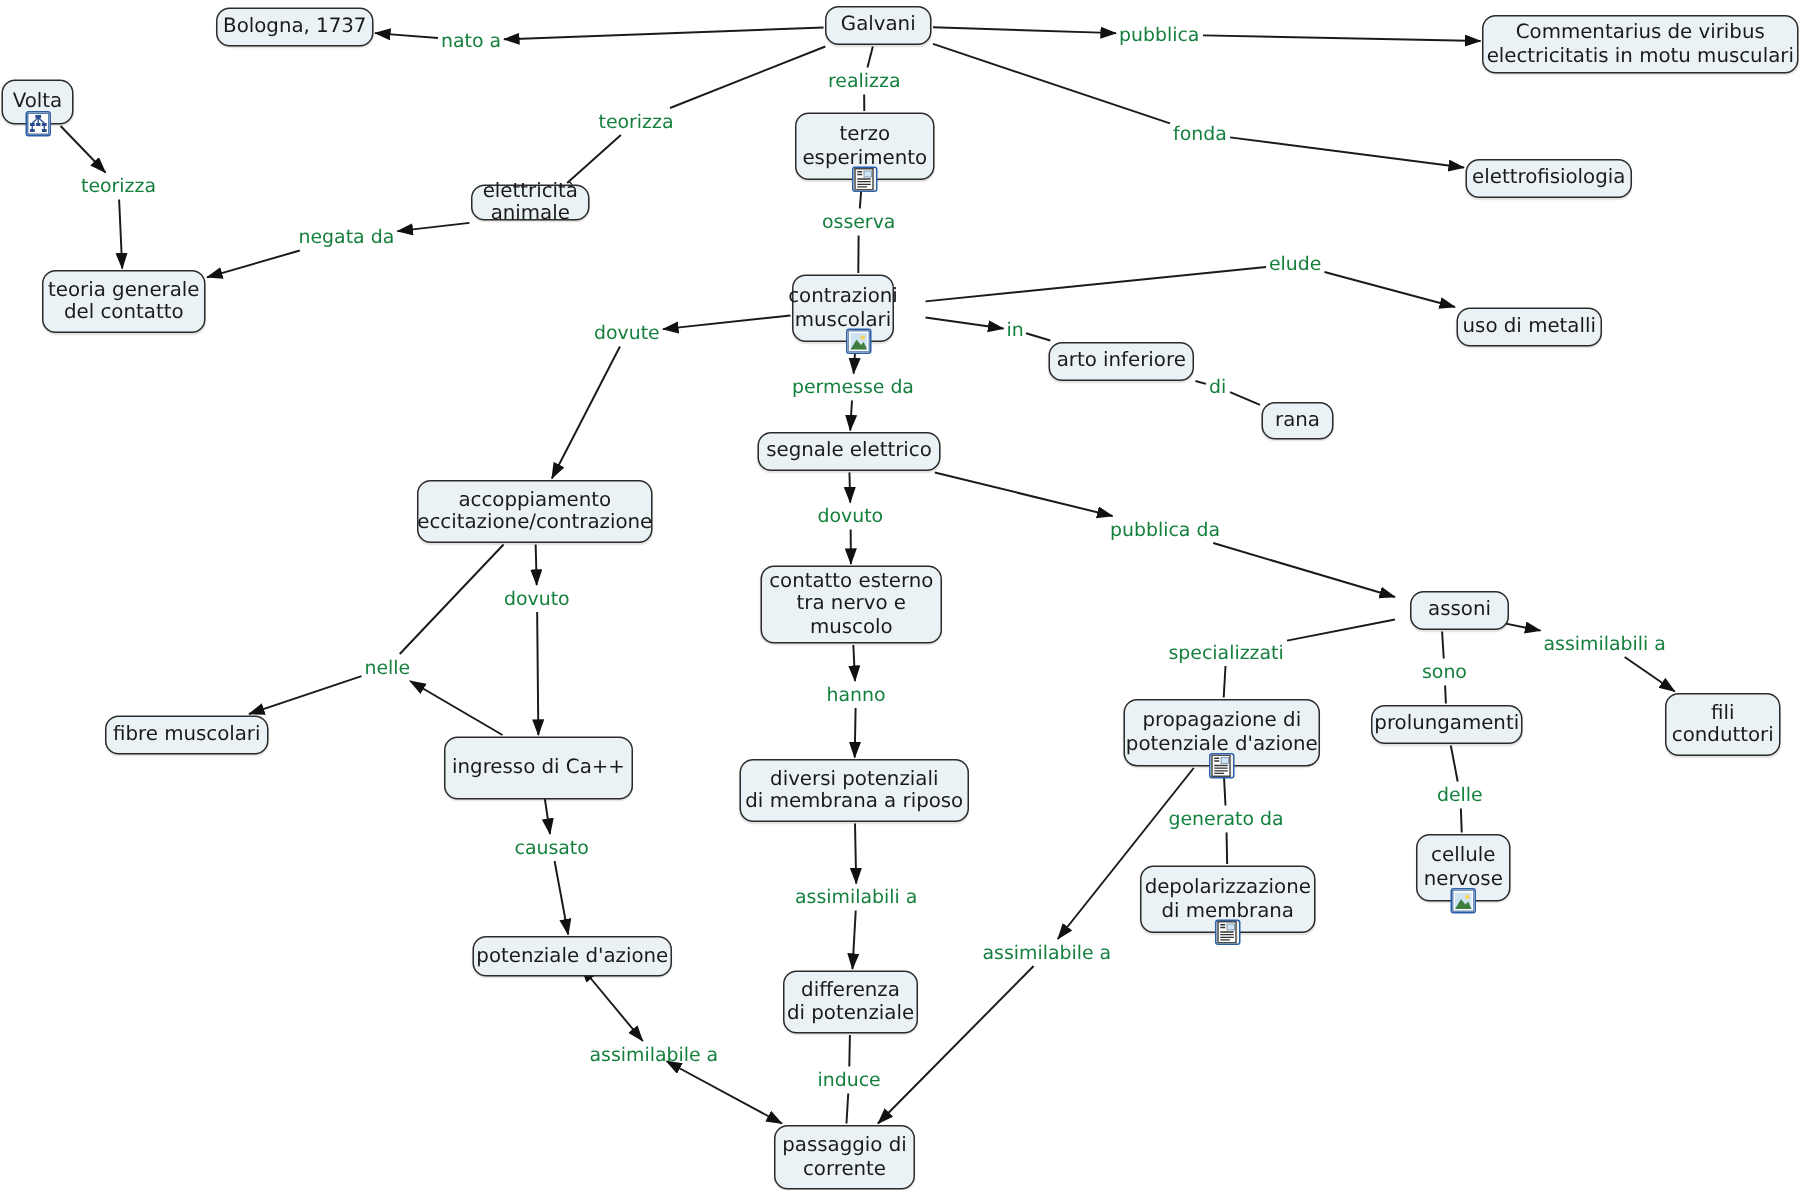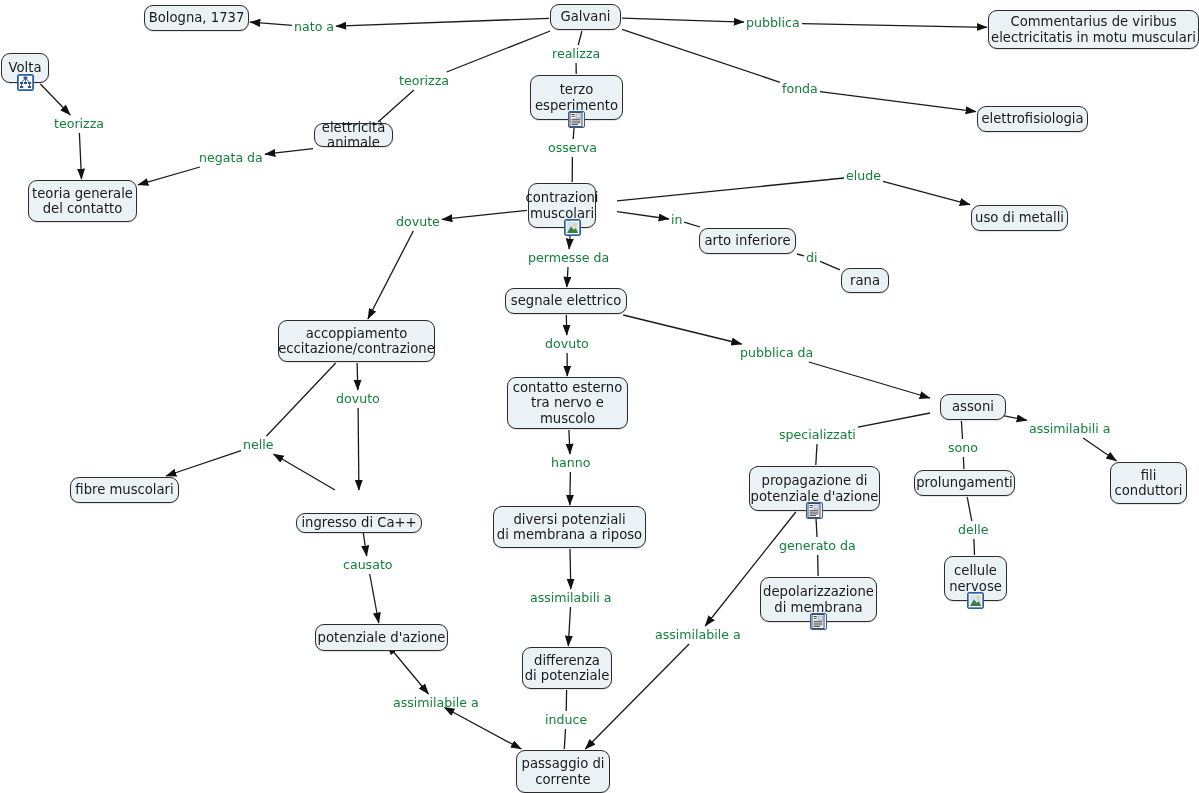--- a/index.html
+++ b/index.html
@@ -221,21 +221,21 @@
             <line x1="2.5" y1="4.3" x2="5.8" y2="4.3"></line>
             <line x1="2.5" y1="7.3" x2="11.5" y2="7.3"></line>
             <line x1="2.5" y1="9.1" x2="11.5" y2="9.1"></line>
             <line x1="2.5" y1="10.9" x2="11.5" y2="10.9"></line>
             <line x1="2.5" y1="12.6" x2="9" y2="12.6"></line>
           </g>
         </svg>
       </div>
       <div class="node" style="left: 70px; top: 477px; width: 109px; height: 26px;"><span class="node-label">fibre muscolari</span></div>
       <div class="node" style="left: 914px; top: 470px; width: 101px; height: 26px;"><span class="node-label">prolungamenti</span></div>
-      <div class="node" style="left: 296px; top: 513px; width: 126px; height: 20px;"><span class="node-label">ingresso di Ca++</span></div>
+      <div class="node" style="left: 296px; top: 491px; width: 126px; height: 42px;"><span class="node-label">ingresso di Ca++</span></div>
       <div class="node" style="left: 493px; top: 506px; width: 153px; height: 42px;"><span class="node-label">diversi potenziali
 di membrana a riposo</span></div>
       <div class="node" style="left: 944px; top: 556px; width: 63px; height: 45px;"><span class="node-label">cellule
 nervose</span></div>
       <div class="badge" style="left: 967px; top: 592px;">
         <svg width="15" height="15" viewBox="0 0 15 15">
           <rect x="0.5" y="0.5" width="14" height="14" fill="#ffffff" stroke="#6d8fb8"></rect>
           <rect x="2" y="2" width="11" height="11" fill="#cfe3f2"></rect>
           <circle cx="10.2" cy="5" r="1.5" fill="#f4d35e"></circle>
           <path d="M2 13 L6 6.5 L9 10 L10.8 8 L13 13 Z" fill="#3f7d3f"></path>

